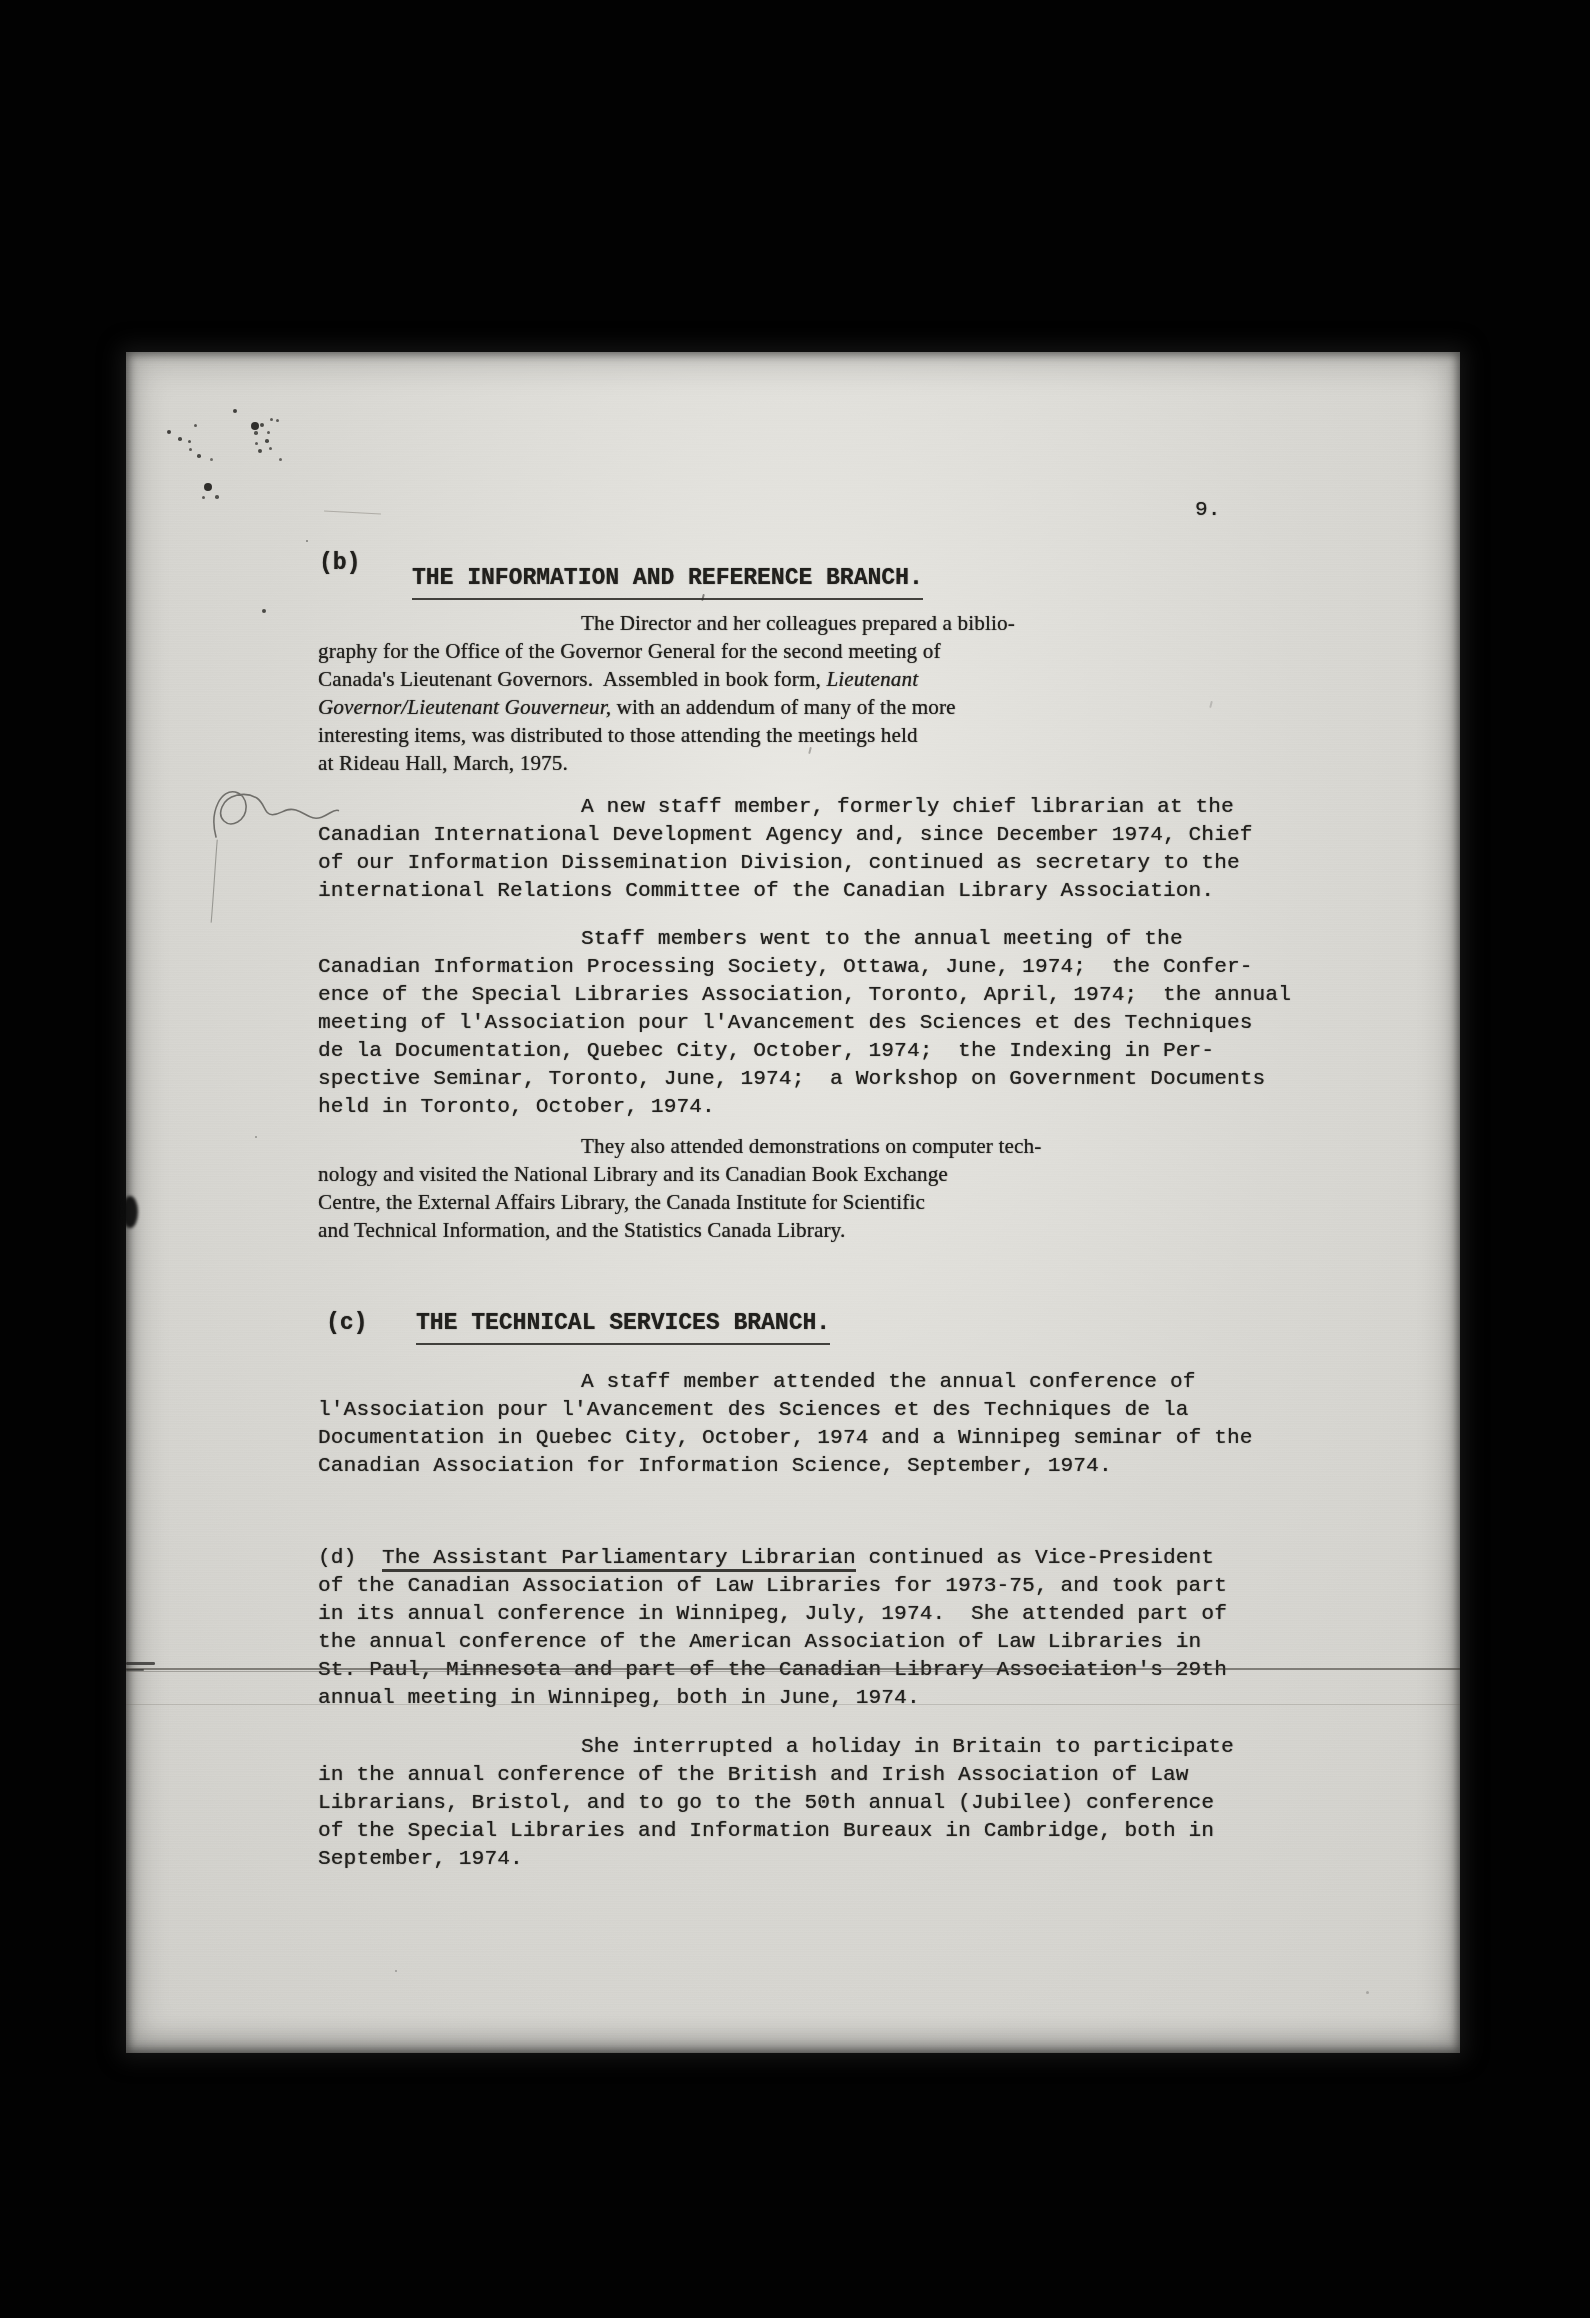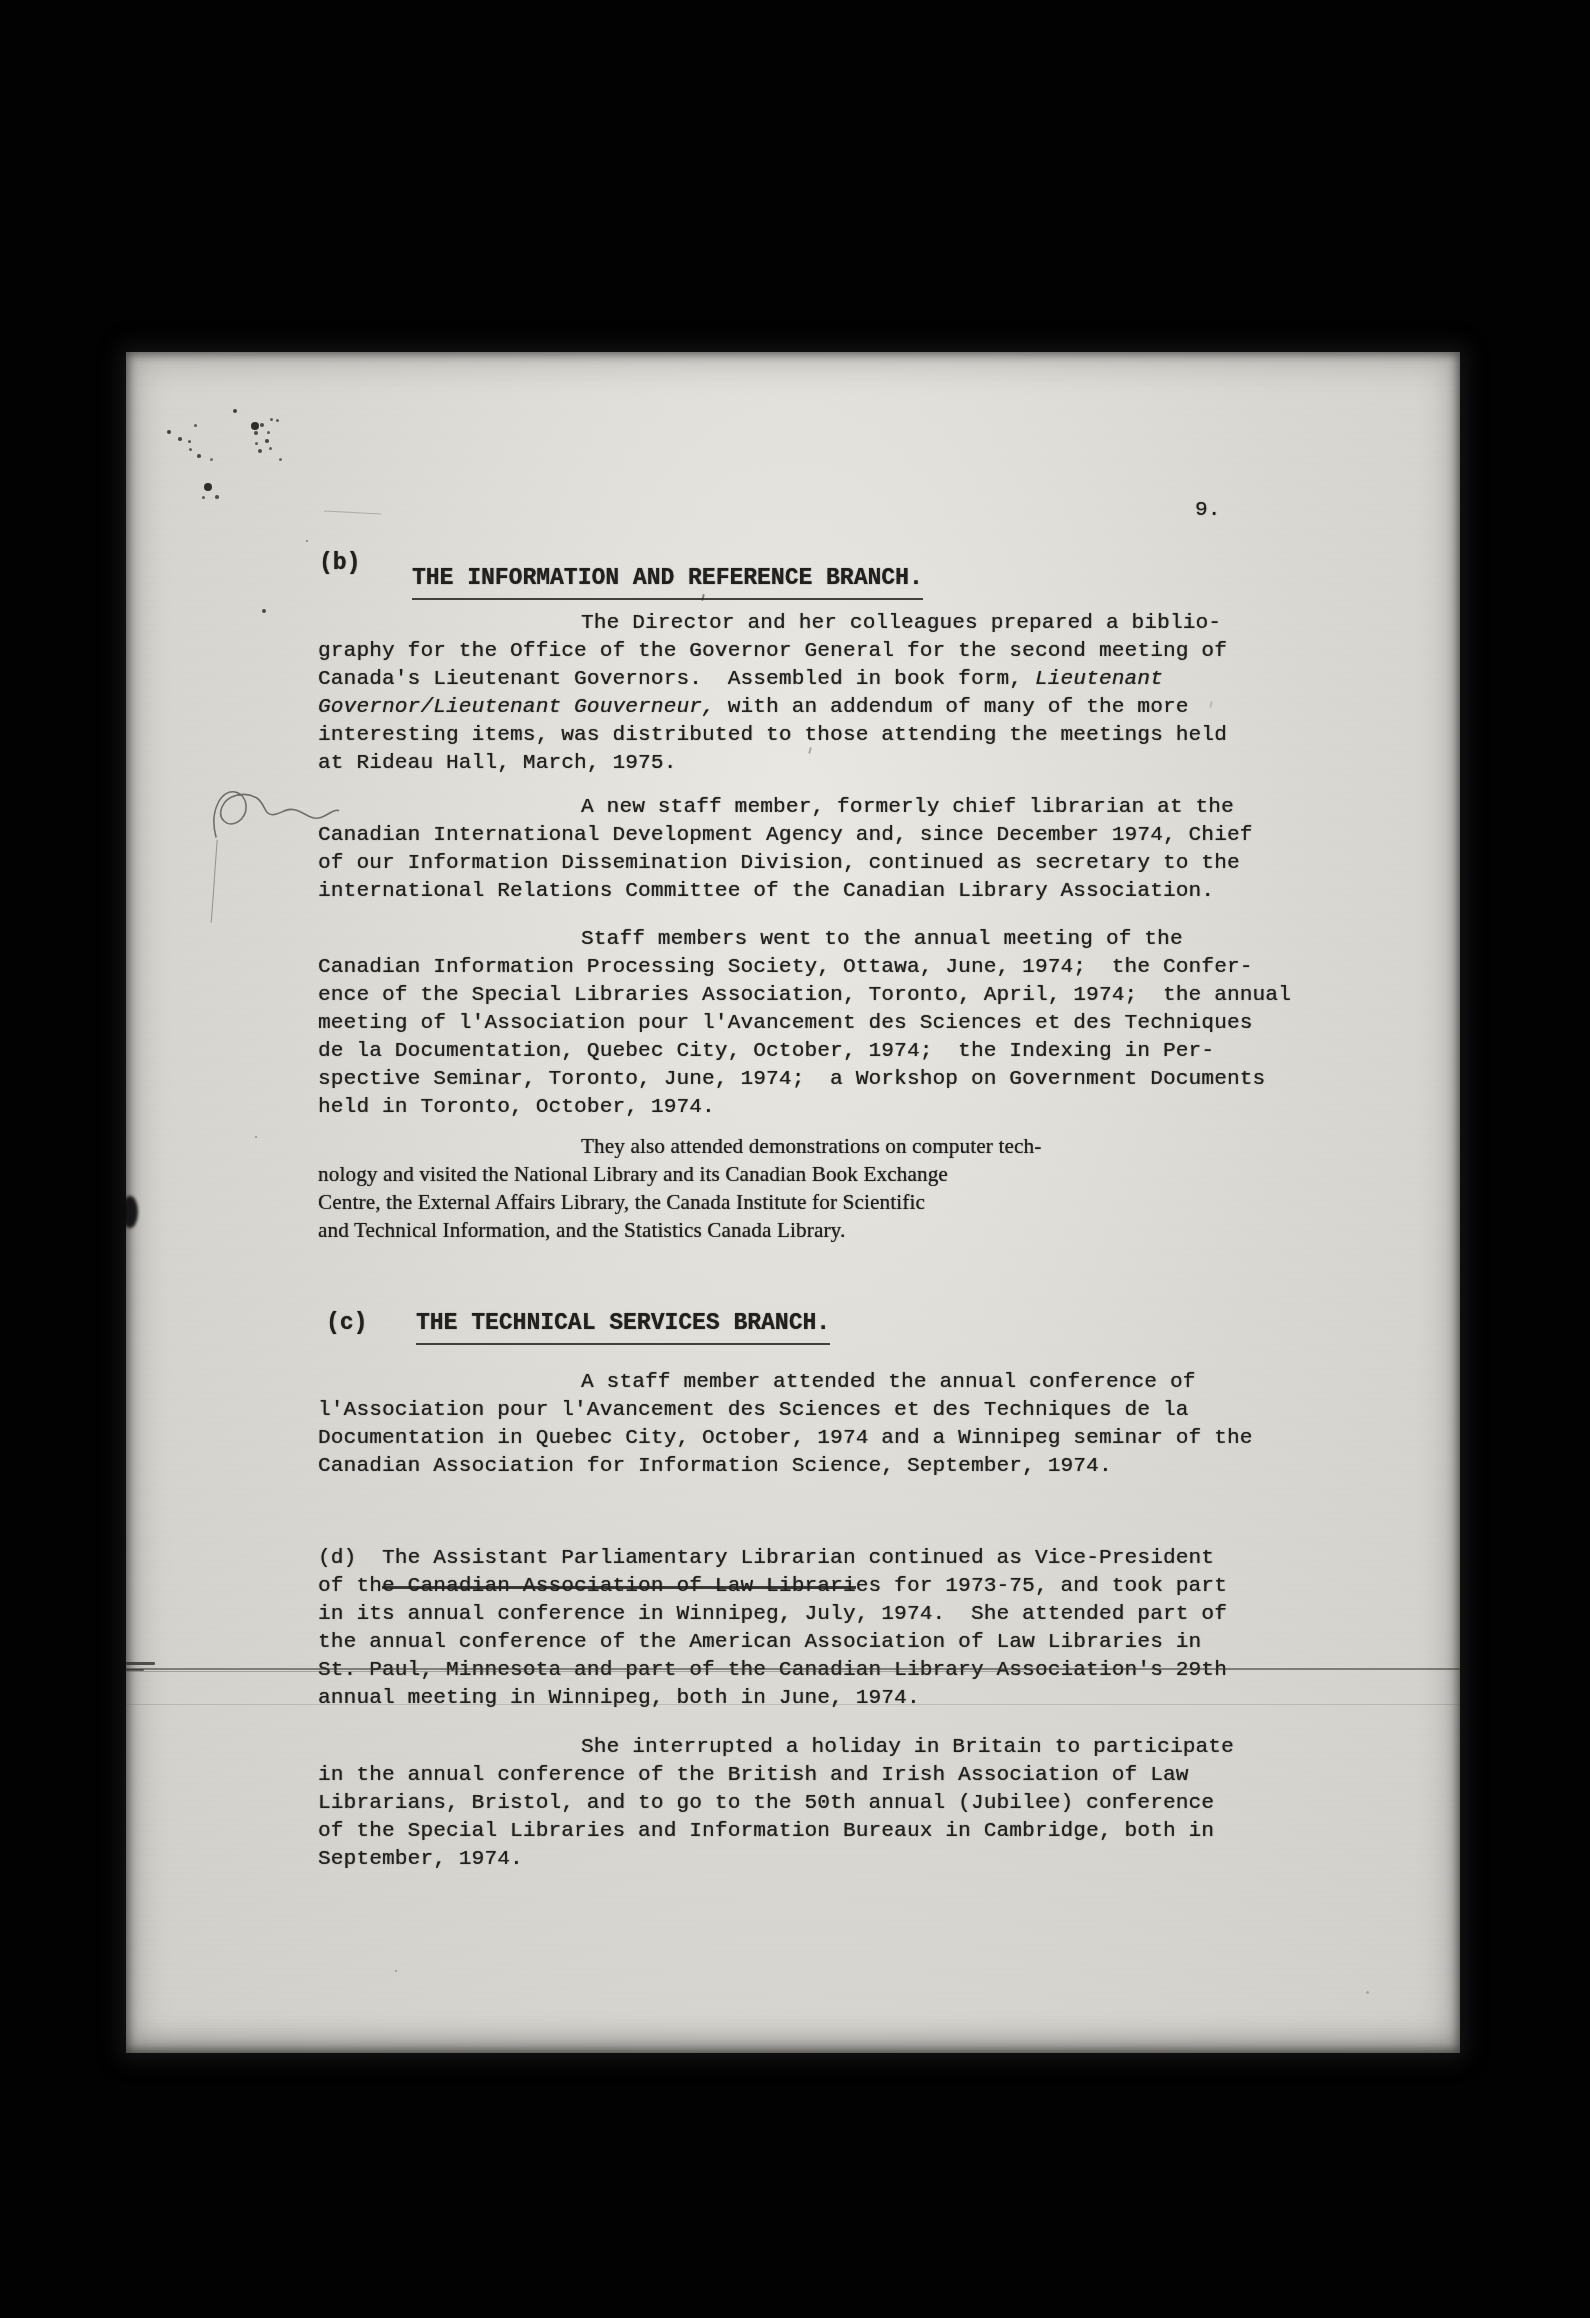--- a/index.html
+++ b/index.html
@@ -42,24 +42,24 @@
   .hm-b{left:193px;top:197px;}
   .ht-b{left:286px;top:212px;}
   .hm-c{left:200px;top:957px;}
   .ht-c{left:290px;top:957px;text-align:center;}
   .para{
     position:absolute;left:192px;width:994px;
     font-size:21px;line-height:28px;letter-spacing:0.2px;
   }
   .para .tline{white-space:pre;}
   .para.indent .tline:first-child{text-indent:263px;}
-  .p1{top:257px;}  .p2{top:441px;}  .p3{top:573px;}  .p4{top:780px;font-family:Liberation Serif, serif;}
+  .p1{top:257px;font-family:Liberation Serif, serif;}  .p2{top:441px;}  .p3{top:573px;}  .p4{top:780px;font-family:Liberation Serif, serif;}
   .p5{top:1016px;} .p6{top:1192px;} .p7{top:1381px;}
   .seg-italic{font-style:italic;}
-  .seg-underline{border-bottom:3px solid rgba(30,29,26,0.85);padding-bottom:17px;}
+  .seg-underline{border-bottom:3px solid rgba(30,29,26,0.85);padding-bottom:0;}
   
   .scanline{position:absolute;pointer-events:none;}
   .sl-a{left:0;top:1316px;width:100%;height:1.8px;background:rgba(58,55,50,0.55);}
   .sl-a2{left:0;top:1319px;width:898px;height:1.2px;background:rgba(72,68,62,0.35);}
   .sl-b{left:0;top:1352px;width:100%;height:1.2px;background:rgba(95,90,84,0.22);}
   .sl-dash1{left:0;top:1310px;width:29px;height:3px;background:rgba(28,27,25,0.7);border-radius:1.2px;}
   .sl-dash2{left:0;top:1317px;width:18px;height:2.4px;background:rgba(28,27,25,0.55);border-radius:1.2px;}
   .scratch{left:198px;top:160px;width:57px;height:1.2px;background:rgba(110,105,98,0.4);transform:rotate(3deg);}
   .edge-blob{
     position:absolute;left:-3.6px;top:844px;width:15.6px;height:32px;

